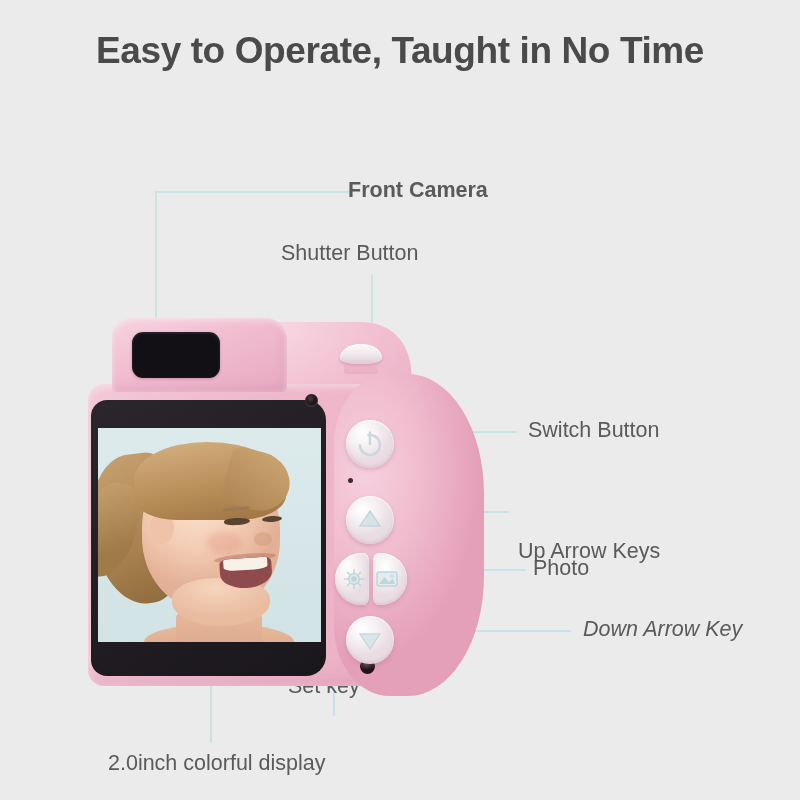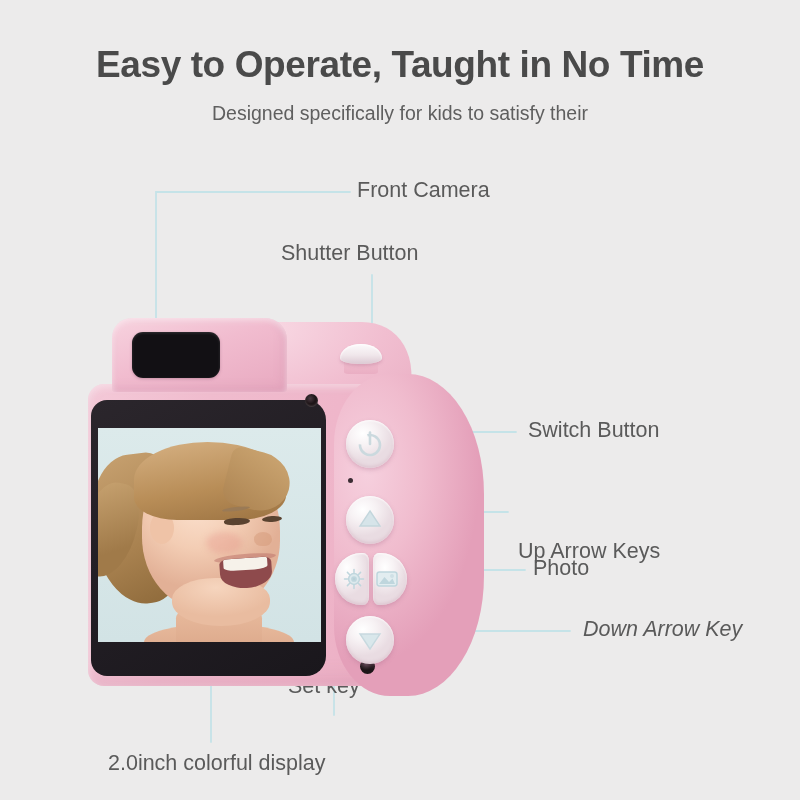--- a/index.html
+++ b/index.html
@@ -17,21 +17,21 @@
   }
 
   
   #header { position:absolute; left:0; top:0; width:800px; text-align:center; }
 
   #title {
     font-size:37px;
     font-weight:bold;
     color:#4A4A4A;
     letter-spacing:-0.4px;
-    margin-top:44px;
+    margin-top:30px;
     white-space:nowrap;
   }
 
   #subtitle {
     font-size:19.5px;
     color:#5F5F5F;
     line-height:1.33;
     margin-top:15px;
     font-weight:400;
   }
@@ -268,21 +268,20 @@
     background:linear-gradient(180deg,#F2C2D2 0%,#EAAEC3 100%);
     border-radius:40% 40% 12% 12%;
   }
 </style>
 </head>
 <body>
 
 <div id="header">
   <div id="title">Easy to Operate, Taught in No Time</div>
   <div id="subtitle">
-    <div>Designed specifically for kids to satisfy their</div>
   </div>
 </div>
 
 <svg id="leaders" viewBox="0 0 800 800" preserveAspectRatio="none">
   <g stroke="#C5E3E8" stroke-width="1.8" fill="none" stroke-linecap="round">
 
     <path d="M350,192 L156,192 L156,345"></path>
 
     <path d="M372,275 L372,348"></path>
 
@@ -293,21 +292,21 @@
     <path d="M525,570 L398,570"></path>
 
     <path d="M570,631 L392,631"></path>
 
     <path d="M346,569 L334,569 L334,715"></path>
 
     <path d="M211,648 L211,742"></path>
   </g>
 </svg>
 
-<div class="label" style="left:357px; top:178px;">Front Camera</div>
+<div class="label" style="left:348px; top:178px;font-weight:bold;">Front Camera</div>
 
 <div class="label" style="left:281px; top:241px;">Shutter Button</div>
 
 <div class="label" style="left:528px; top:418px;">Switch Button</div>
 
 <div class="label" style="left:518px; top:499px;margin-top:40px;">Up Arrow Keys</div>
 
 <div class="label" style="left:533px; top:556px;">Photo</div>
 
 <div class="label" style="left:583px; top:617px;font-style:italic;">Down Arrow Key</div>

